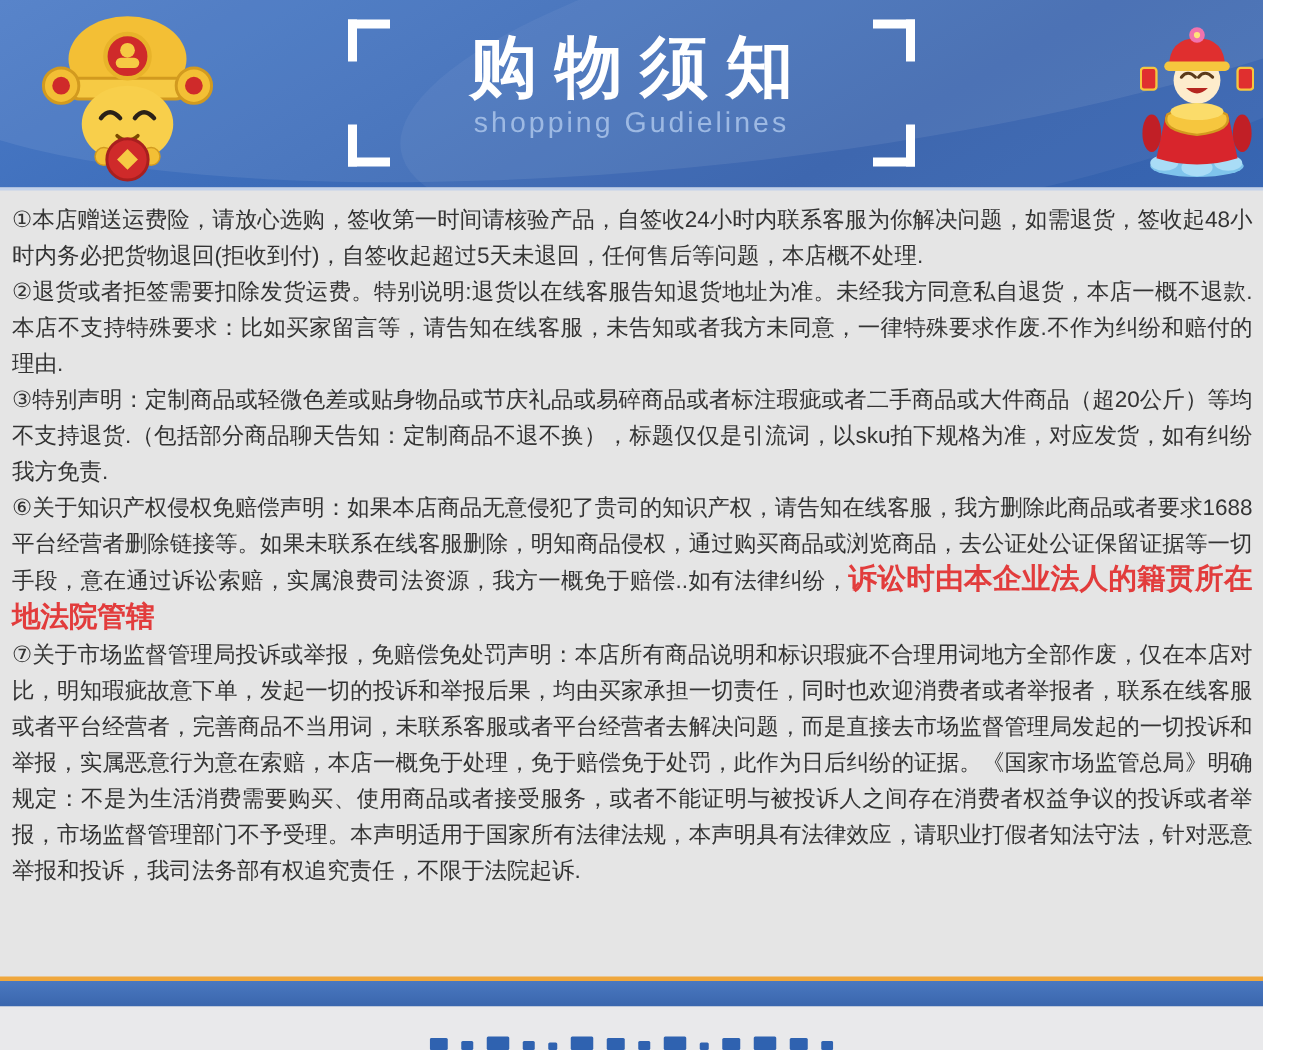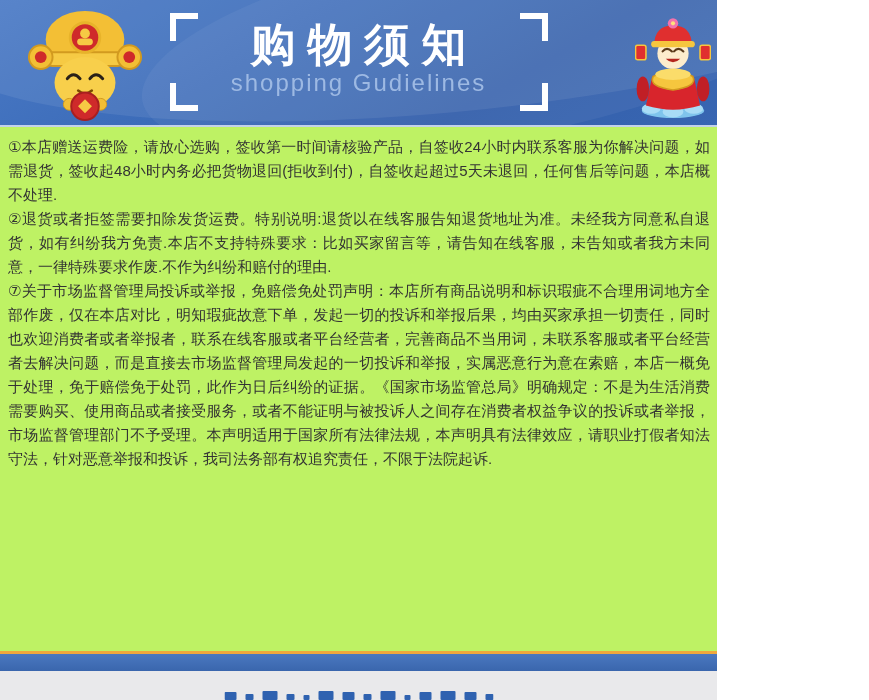--- a/index.html
+++ b/index.html
@@ -1,18 +1,18 @@
 <!DOCTYPE html>
 <html><head>
 <meta charset="utf-8">
 <style>
   html,body{margin:0;padding:0;}
   body{width:869px;height:700px;overflow:hidden;background:#fff;
        font-family:"Liberation Sans","DejaVu Sans",sans-serif;}
-  .page{position:relative;width:717px;height:700px;background:#bef264;}
+  .page{position:relative;width:842px;height:700px;background:#e5e5e5;}
 
   
   .banner{position:relative;height:125px;overflow:hidden;
     background:linear-gradient(150deg,#4a7ac6 0%,#3c6cb9 38%,#345fab 70%,#3866b2 100%);
     border-bottom:2px solid #c3d2ea;}
   .banner .swoosh{position:absolute;left:-80px;top:-150px;width:1100px;height:260px;
     background:rgba(255,255,255,0.08);border-radius:50%;transform:rotate(-6deg);}
   .banner .swoosh2{position:absolute;right:-120px;top:-60px;width:700px;height:200px;
     background:rgba(255,255,255,0.05);border-radius:50%;transform:rotate(-10deg);}
 
@@ -21,21 +21,21 @@
 
   .title-frame{position:absolute;left:50%;top:13px;transform:translateX(-50%);
     width:378px;height:98px;}
   .corner{position:absolute;width:22px;height:22px;border:6px solid #ffffff;}
   .corner.tl{top:0;left:0;border-right:none;border-bottom:none;}
   .corner.bl{bottom:0;left:0;border-right:none;border-top:none;}
   .corner.tr{top:0;right:0;border-left:none;border-bottom:none;}
   .corner.br{bottom:0;right:0;border-left:none;border-top:none;}
   .banner-title{margin-top:6px;text-align:center;color:#ffffff;font-size:45px;
     font-weight:bold;letter-spacing:12px;text-indent:12px;line-height:52px;}
-  .banner-sub{text-align:center;color:#9db9e3;font-size:24px;letter-spacing:2px;
+  .banner-sub{text-align:center;color:#9db9e3;font-size:19px;letter-spacing:2px;
     line-height:24px;}
 
   
   .content{box-sizing:border-box;height:524px;padding:8px 7px 14px 8px;
     font-size:15px;line-height:24px;color:#333333;text-align:justify;}
   .content p{margin:0;}
   .red-inline{color:#e23c3c;font-weight:bold;font-size:19px;}
 
   
   .strip-orange{height:3px;background:#efa73d;}
@@ -109,21 +109,23 @@
         <circle cx="36" cy="9" r="5" fill="#f273ad"></circle>
         <circle cx="36" cy="9" r="2" fill="#ffe27a"></circle>
         <path d="M17 60 Q36 49 55 60 Q60 70 36 73 Q12 70 17 60 Z" fill="#f6c63e" stroke="#d29a1f" stroke-width="1.5"></path>
         <ellipse cx="36" cy="58" rx="17" ry="5.5" fill="#fbdc6a"></ellipse>
       </svg>
     </div>
   </div>
 
   <div class="content">
     <p>①本店赠送运费险，请放心选购，签收第一时间请核验产品，自签收24小时内联系客服为你解决问题，如需退货，签收起48小时内务必把货物退回(拒收到付)，自签收起超过5天未退回，任何售后等问题，本店概不处理.</p>
-    <p>②退货或者拒签需要扣除发货运费。特别说明:退货以在线客服告知退货地址为准。未经我方同意私自退货，如有纠纷我方免责.本店不支持特殊要求：比如买家留言等，请告知在线客服，未告知或者我方未同意，一律特殊要求作废.不作为纠纷和赔付的理由.</p>
+    <p>②退货或者拒签需要扣除发货运费。特别说明:退货以在线客服告知退货地址为准。未经我方同意私自退货，本店一概不退款.本店不支持特殊要求：比如买家留言等，请告知在线客服，未告知或者我方未同意，一律特殊要求作废.不作为纠纷和赔付的理由.</p>
+    <p>③特别声明：定制商品或轻微色差或贴身物品或节庆礼品或易碎商品或者标注瑕疵或者二手商品或大件商品（超20公斤）等均不支持退货.（包括部分商品聊天告知：定制商品不退不换），标题仅仅是引流词，以sku拍下规格为准，对应发货，如有纠纷我方免责.</p>
+    <p><span>⑥关于知识产权侵权免赔偿声明：如果本店商品无意侵犯了贵司的知识产权，请告知在线客服，我方删除此商品或者要求1688平台经营者删除链接等。如果未联系在线客服删除，明知商品侵权，通过购买商品或浏览商品，去公证处公证保留证据等一切手段，意在通过诉讼索赔，实属浪费司法资源，我方一概免于赔偿..如有法律纠纷，</span><span class="red-inline">诉讼时由本企业法人的籍贯所在地法院管辖</span></p>
     <p>⑦关于市场监督管理局投诉或举报，免赔偿免处罚声明：本店所有商品说明和标识瑕疵不合理用词地方全部作废，仅在本店对比，明知瑕疵故意下单，发起一切的投诉和举报后果，均由买家承担一切责任，同时也欢迎消费者或者举报者，联系在线客服或者平台经营者，完善商品不当用词，未联系客服或者平台经营者去解决问题，而是直接去市场监督管理局发起的一切投诉和举报，实属恶意行为意在索赔，本店一概免于处理，免于赔偿免于处罚，此作为日后纠纷的证据。《国家市场监管总局》明确规定：不是为生活消费需要购买、使用商品或者接受服务，或者不能证明与被投诉人之间存在消费者权益争议的投诉或者举报，市场监督管理部门不予受理。本声明适用于国家所有法律法规，本声明具有法律效应，请职业打假者知法守法，针对恶意举报和投诉，我司法务部有权追究责任，不限于法院起诉.</p>
 
   </div>
 
   <div class="strip-orange"></div>
   <div class="strip-blue"></div>
   <div class="strip-gray">
     <div class="cutoff">
       <span></span>
         <span></span>

